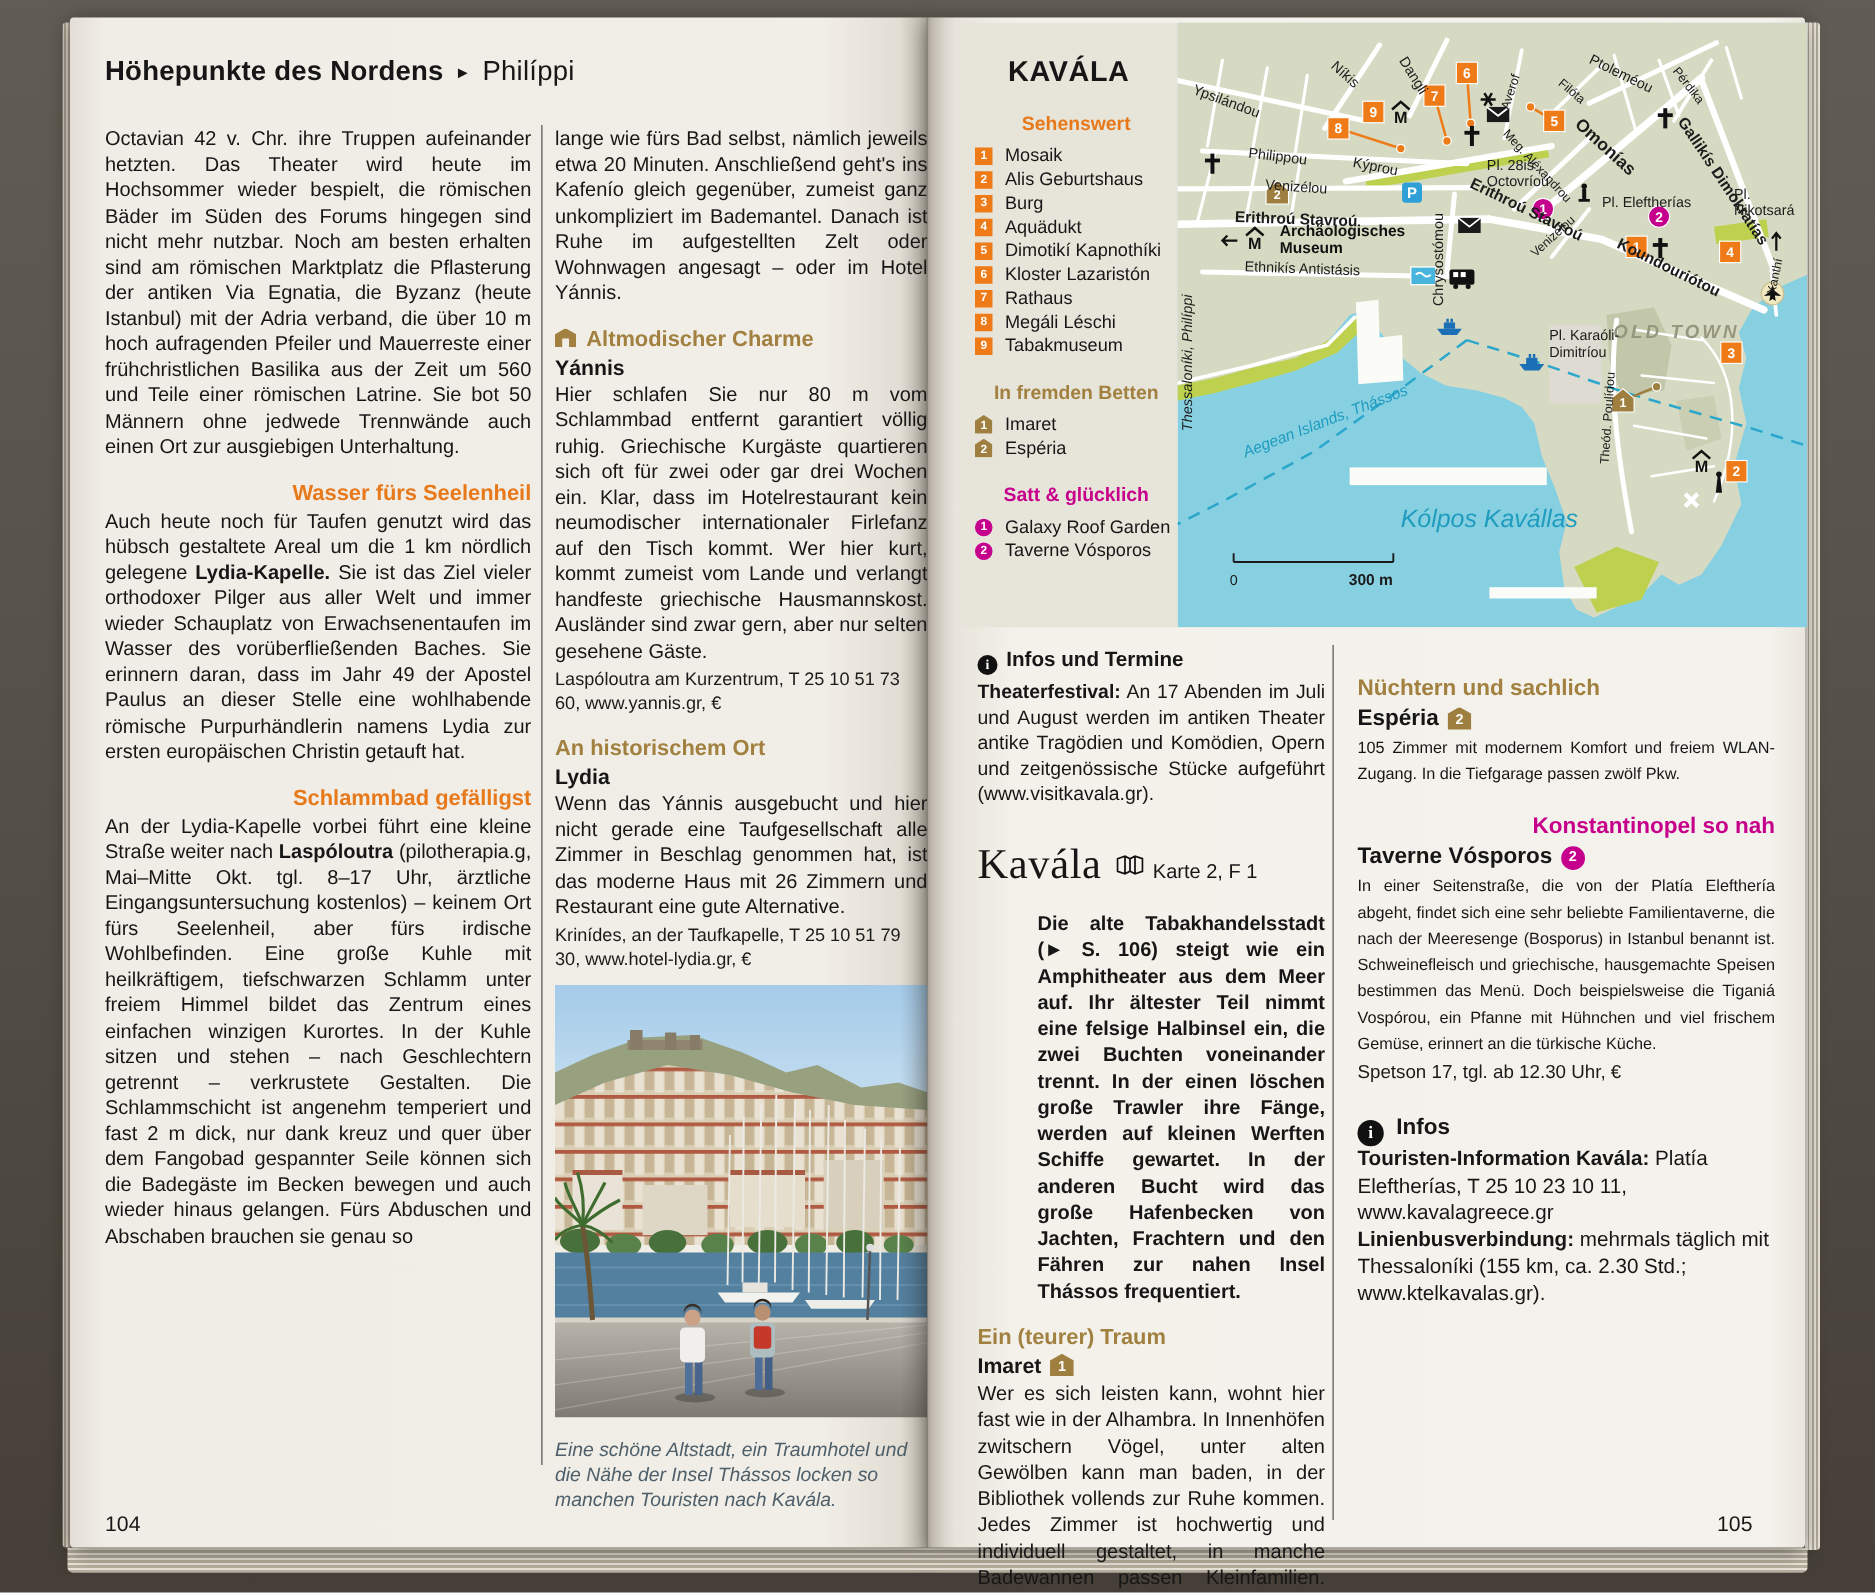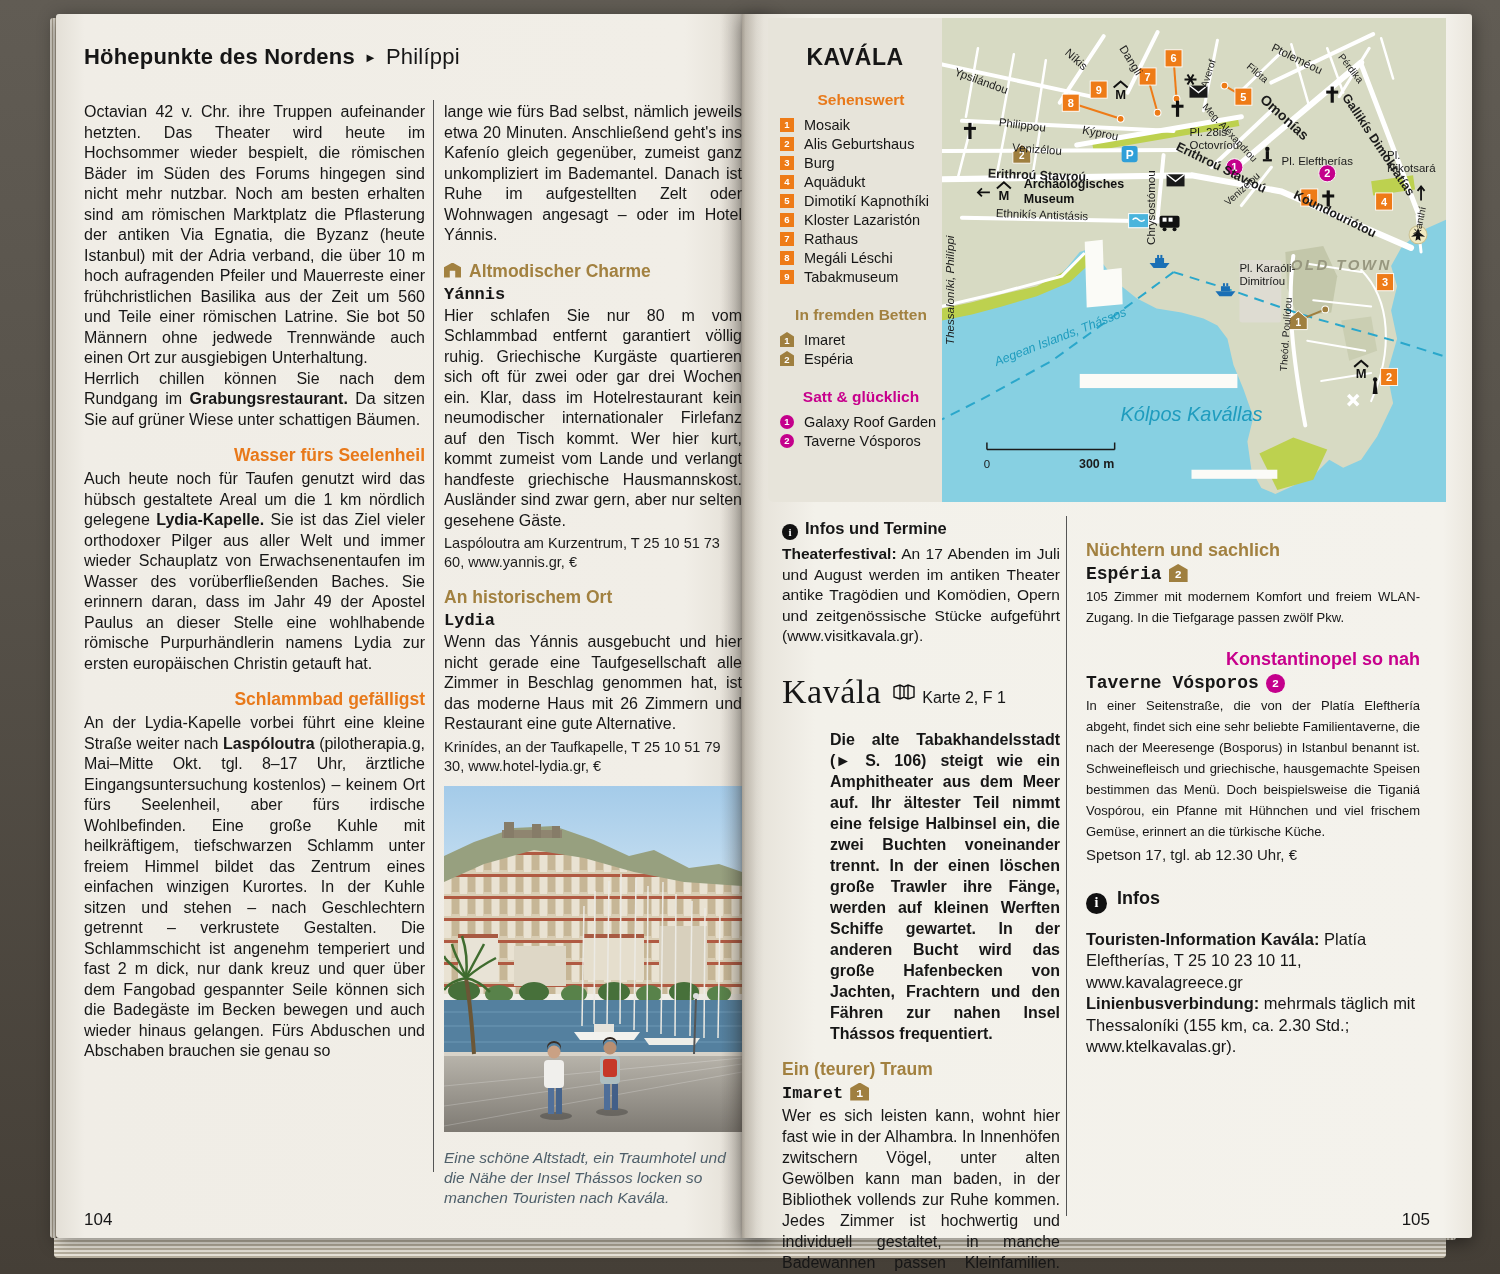--- a/index.html
+++ b/index.html
@@ -1,20 +1,20 @@
 <!DOCTYPE html>
 <html><head>
 <meta charset="utf-8">
 <style>
   html,body{margin:0;padding:0;}
   body{width:1500px;height:1274px;position:relative;overflow:hidden;
        background:linear-gradient(180deg,#615c54 0%,#57524a 40%,#453f37 100%);
        font-family:"Liberation Sans",sans-serif;color:#161616;}
   .book{position:absolute;left:48px;top:8px;width:1408px;height:1252px;}
-  .page{position:absolute;top:6px;height:1224px;box-shadow:0 4px 18px rgba(0,0,0,.45);padding-left:28px;}
+  .page{position:absolute;top:6px;height:1224px;box-shadow:0 4px 18px rgba(0,0,0,.45);}
   .page-left{left:8px;width:686px;border-radius:3px 0 0 3px;
     background:linear-gradient(90deg,#e3dfd6 0%,#f0ede6 4%,#f1eee7 88%,#ded9cf 99%,#cfc9bd 100%);}
   .page-right{left:694px;width:702px;border-radius:0 3px 3px 0;
     background:linear-gradient(90deg,#cfc9bd 0%,#e6e2d9 2%,#f3f1ea 10%,#f4f2ec 96%,#eae6dd 100%);}
   .spine{position:absolute;left:672px;top:6px;width:44px;height:1224px;pointer-events:none;
     background:linear-gradient(90deg,rgba(0,0,0,0) 0%,rgba(60,50,40,.18) 45%,rgba(60,50,40,.28) 50%,rgba(60,50,40,.14) 58%,rgba(0,0,0,0) 100%);}
   .stack-bottom{position:absolute;left:6px;right:10px;top:1230px;height:20px;border-radius:0 0 4px 4px;
     background:repeating-linear-gradient(180deg,#ece7dc 0 2px,#b9b1a0 2px 4px);}
   .stack-right{position:absolute;left:1396px;top:10px;width:12px;height:1222px;border-radius:0 3px 3px 0;
     background:repeating-linear-gradient(90deg,#ece7dc 0 2px,#b3ab9a 2px 3.5px);}
@@ -30,21 +30,21 @@
   .c-l2{left:388px;top:88px;width:298px;}
   .vrule{position:absolute;width:1px;background:#555;}
   .vr-left{left:377px;top:86px;height:1072px;}
   .vr-right{left:324px;top:502px;height:700px;}
   .p{font-size:16px;line-height:20.5px;text-align:justify;}
   .sg-b{font-weight:bold;}
   .hd{font-weight:bold;font-size:17.5px;margin:15px 0 3px;}
   .hd.or{color:#e8791a;text-align:right;}
   .hd.br{color:#a28140;}
   .hd.mg{color:#c7008c;text-align:right;}
-  .sub{font-weight:bold;font-size:17px;margin:0 0 2px;font-family:Liberation Mono, monospace;}
+  .sub{font-weight:bold;font-size:17px;margin:0 0 2px;}
   .contact{font-size:14.5px;line-height:19px;margin-top:3px;color:#1b1b1b;}
   .house-ic{display:inline-block;width:17px;height:15px;margin-right:8px;vertical-align:-1px;
     background:#a28140;clip-path:polygon(0 100%,0 32%,50% 0,100% 32%,100% 100%,66% 100%,66% 55%,34% 55%,34% 100%);}
   .badge{display:inline-flex;align-items:center;justify-content:center;width:19px;height:18px;
     margin-left:7px;color:#fff;font-size:11.5px;font-weight:bold;vertical-align:1px;}
   .badge.house{background:#9f7f3f;clip-path:polygon(0 100%,0 30%,50% 0,100% 30%,100% 100%);padding-top:3px;height:15px;}
   .badge.circ{background:#c4008c;border-radius:50%;width:19px;height:19px;}
   .photo{margin-top:10px;width:298px;height:346px;}
   .caption{margin-top:12px;font-style:italic;font-size:15.5px;line-height:20px;color:#4e5f6a;}
   .pagenum{position:absolute;font-size:17px;}
@@ -90,39 +90,38 @@
   .city{font-family:"Liberation Serif",serif;font-size:34px;letter-spacing:.5px;}
   .map-ic{margin:0 7px 0 12px;align-self:center;}
   .map-ref{font-size:16px;}
   .intro{margin-top:18px;font-size:16px;line-height:21px;font-weight:bold;text-align:justify;margin-left:48px;}
   .c-r2 .p{font-size:13px;line-height:21px;}
   .c-r2 .contact{font-size:15px;}
   .c-r2 .hd{font-size:18px;margin-top:21px;}
   .c-r2 .sub{font-size:18px;}
   .infos-blk{margin-top:24px;}
   .infos-t{font-size:18px;font-weight:bold;}
-  .infos-p{font-size:16.5px;line-height:21.5px;margin-top:15px;}
+  .infos-p{font-size:16.5px;line-height:21.5px;margin-top:0;}
 </style>
 </head>
 <body>
 
 <div class="book">
   <div class="stack-left"></div>
   <div class="stack-right"></div>
   <div class="stack-bottom"></div>
 
   <div class="page page-left">
     <div class="lp-header">
       <span>Höhepunkte des Nordens</span><span class="arrow">►</span><span class="topic">Philíppi</span>
     </div>
     <div class="vrule vr-left"></div>
 
     <div class="col c-l1">
       <div class="p">Octavian 42 v. Chr. ihre Truppen aufeinander hetzten. Das Theater wird heute im Hochsommer wieder bespielt, die römischen Bäder im Süden des Forums hingegen sind nicht mehr nutzbar. Noch am besten erhalten sind am römischen Marktplatz die Pflasterung der antiken Via Egnatia, die Byzanz (heute Istanbul) mit der Adria verband, die über 10 m hoch aufragenden Pfeiler und Mauerreste einer frühchristlichen Basilika aus der Zeit um 560 und Teile einer römischen Latrine. Sie bot 50 Männern ohne jedwede Trennwände auch einen Ort zur ausgiebigen Unterhaltung.</div>
-      <div class="p"><span class="sg-n">Herrlich chillen können Sie nach dem Rundgang im </span><span class="sg-b">Grabungsrestaurant.</span><span class="sg-n"> Da sitzen Sie auf grüner Wiese unter schattigen Bäumen.</span></div>
       <div class="hd or">Wasser fürs Seelenheil</div>
       <div class="p"><span class="sg-n">Auch heute noch für Taufen genutzt wird das hübsch gestaltete Areal um die 1 km nördlich gelegene </span><span class="sg-b">Lydia-Kapelle.</span><span class="sg-n"> Sie ist das Ziel vieler orthodoxer Pilger aus aller Welt und immer wieder Schauplatz von Erwachsenentaufen im Wasser des vorüberfließenden Baches. Sie erinnern daran, dass im Jahr 49 der Apostel Paulus an dieser Stelle eine wohlhabende römische Purpurhändlerin namens Lydia zur ersten europäischen Christin getauft hat.</span></div>
       <div class="hd or">Schlammbad gefälligst</div>
       <div class="p"><span class="sg-n">An der Lydia-Kapelle vorbei führt eine kleine Straße weiter nach </span><span class="sg-b">Laspóloutra</span><span class="sg-n"> (pilotherapia.g, Mai–Mitte Okt. tgl. 8–17 Uhr, ärztliche Eingangsuntersuchung kostenlos) – keinem Ort fürs Seelenheil, aber fürs irdische Wohlbefinden. Eine große Kuhle mit heilkräftigem, tiefschwarzen Schlamm unter freiem Himmel bildet das Zentrum eines einfachen winzigen Kurortes. In der Kuhle sitzen und stehen – nach Geschlechtern getrennt – verkrustete Gestalten. Die Schlammschicht ist angenehm temperiert und fast 2 m dick, nur dank kreuz und quer über dem Fangobad gespannter Seile können sich die Badegäste im Becken bewegen und auch wieder hinaus gelangen. Fürs Abduschen und Abschaben brauchen sie genau so</span></div>
     </div>
 
     <div class="col c-l2">
       <div class="p">lange wie fürs Bad selbst, nämlich jeweils etwa 20 Minuten. Anschließend geht's ins Kafenío gleich gegenüber, zumeist ganz unkompliziert im Bademantel. Danach ist Ruhe im aufgestellten Zelt oder Wohnwagen angesagt – oder im Hotel Yánnis.</div>
       <div class="hd br"><span class="house-ic"></span><span>Altmodischer Charme</span></div>
       <div class="sub">Yánnis</div>

